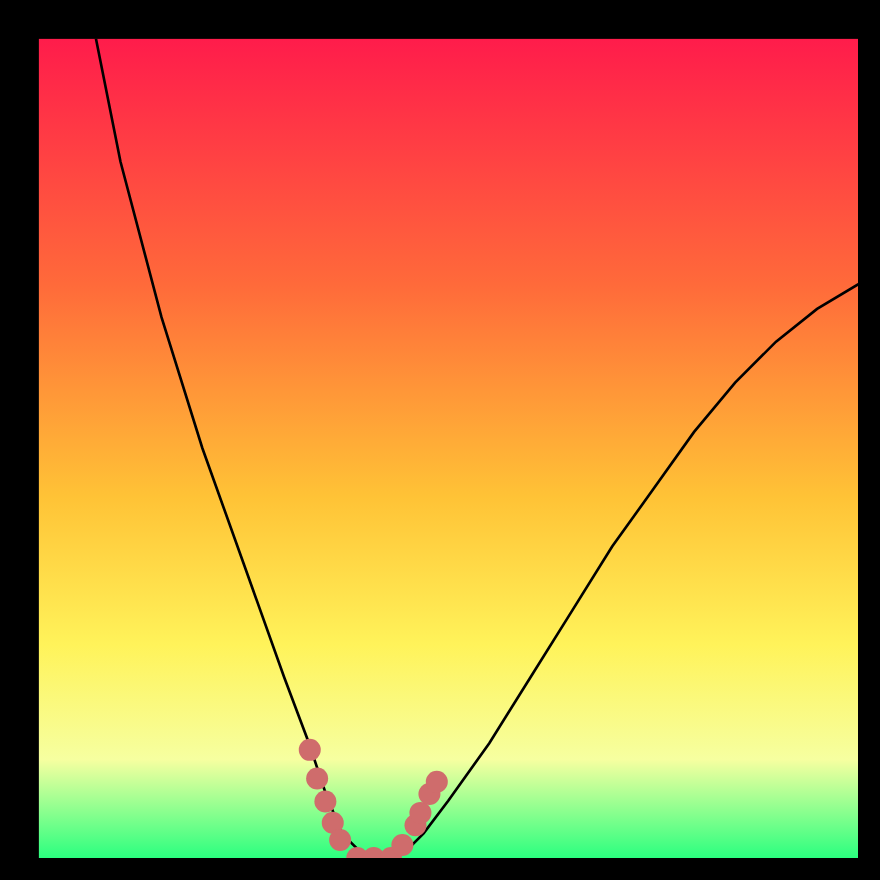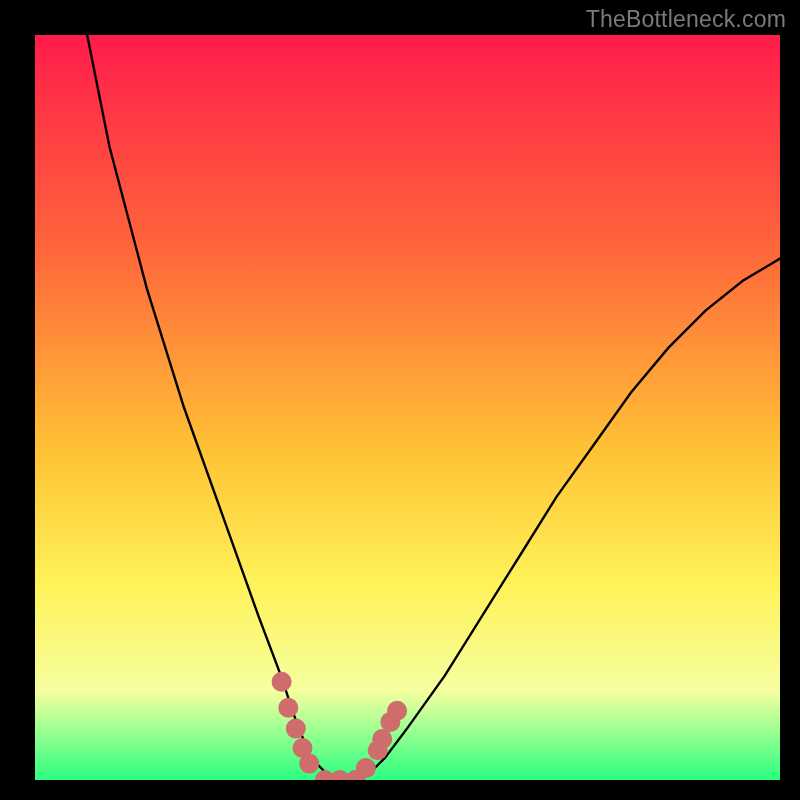--- a/index.html
+++ b/index.html
@@ -34,21 +34,20 @@
     letter-spacing: 0.2px;
     user-select: none;
   }
   svg { display: block; }
 </style>
 </head>
 <body>
 
 <div class="frame">
 
-  <div class="watermark">TheBottleneck.com</div>
 
   <div class="plot-area">
     <svg id="chart-svg" width="745" height="745" viewBox="0 0 745 745" preserveAspectRatio="none">
       <defs>
         <linearGradient id="bg-grad" x1="0" y1="0" x2="0" y2="1">
           <stop id="g0" offset="0%" stop-color="#ff1c4b"></stop>
           <stop id="g1" offset="30%" stop-color="#ff6a3a"></stop>
           <stop id="g2" offset="56%" stop-color="#ffc336"></stop>
           <stop id="g3" offset="74%" stop-color="#fff35a"></stop>
           <stop id="g4" offset="88%" stop-color="#f6ffa0"></stop>

